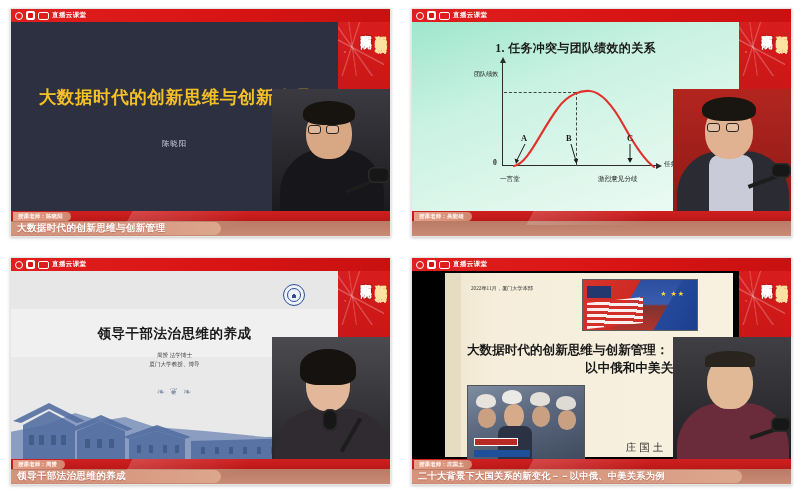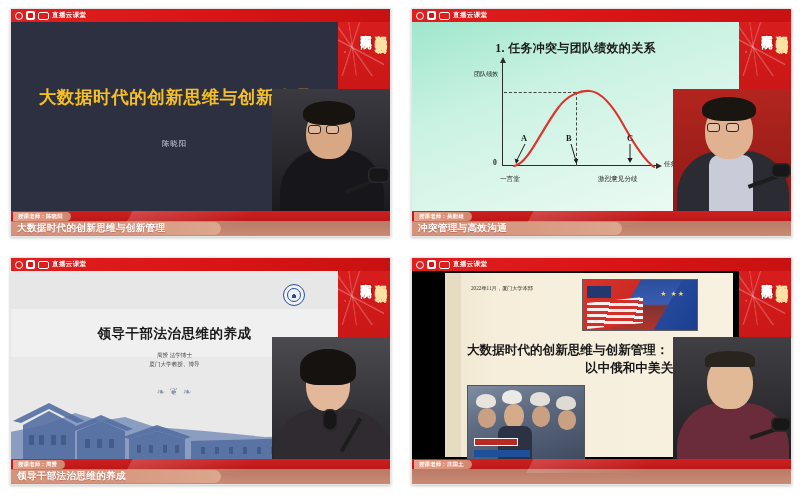--- a/index.html
+++ b/index.html
@@ -380,21 +380,20 @@
           <i style="left:0"></i>
             <i style="left:19px"></i>
         </div>
         <div class="pr-mic-arm" style="left:74px;top:88px;width:46px;height:4px;transform:rotate(-20deg)"></div>
         <div class="pr-mic" style="left:98px;top:74px;width:20px;height:15px"></div>
       </div>
 
       <div class="footer">
         <div class="footer-swoosh"></div>
         <div class="teacher-pill">授课老师：吴能雄</div>
-        <div class="title-pill">冲突管理与高效沟通</div>
       </div>
 
     </div>
   </div>
 
   <div class="panel">
     <div class="frame">
 
       <div class="stream-header">
         <span class="logo-glyph ring"></span>
@@ -507,20 +506,21 @@
             <div class="helmet" style="left:88px;top:10px;width:20px;height:14px;background:#dedbd5"></div>
             <div class="face" style="left:10px;top:22px;width:18px;height:20px;"></div>
             <div class="face" style="left:36px;top:18px;width:20px;height:24px;background:#d6ab8a"></div>
             <div class="face" style="left:64px;top:20px;width:18px;height:21px;"></div>
             <div class="face" style="left:90px;top:24px;width:18px;height:20px;"></div>
             <div style="position:absolute;left:30px;top:40px;width:34px;height:38px;background:#2b3244;border-radius:8px 8px 0 0"></div>
             <div class="cap"></div>
             <div class="cap2"></div>
           </div>
 
+          <div class="name">庄国土</div>
 
         </div>
       </div>
 
       <div class="side-banner">
         <div class="rays"></div>
         <div class="vtext course">新任职干部能力提升培训班</div>
         <div class="vtext school">东莞理工学院</div>
       </div>
 
@@ -529,18 +529,19 @@
         <div class="pr-body" style="left:4px;top:66px;width:112px;height:56px;background:#6a2b3a"></div>
         <div class="pr-head" style="left:34px;top:18px;width:46px;height:54px;background:#e2b996"></div>
         <div class="pr-hair" style="left:32px;top:14px;width:50px;height:16px;background:#2a241e;border-radius:50% 50% 10% 10%"></div>
         <div class="pr-mic-arm" style="left:76px;top:92px;width:44px;height:4px;transform:rotate(-18deg)"></div>
         <div class="pr-mic" style="left:98px;top:80px;width:20px;height:15px"></div>
       </div>
 
       <div class="footer">
         <div class="footer-swoosh"></div>
         <div class="teacher-pill">授课老师：庄国土</div>
+        <div class="title-pill" style="min-width:330px;font-size:9.2px">二十大背景下大国关系的新变化－－以中俄、中美关系为例</div>
       </div>
 
     </div>
   </div>
 
 </div>
 
 </body></html>

